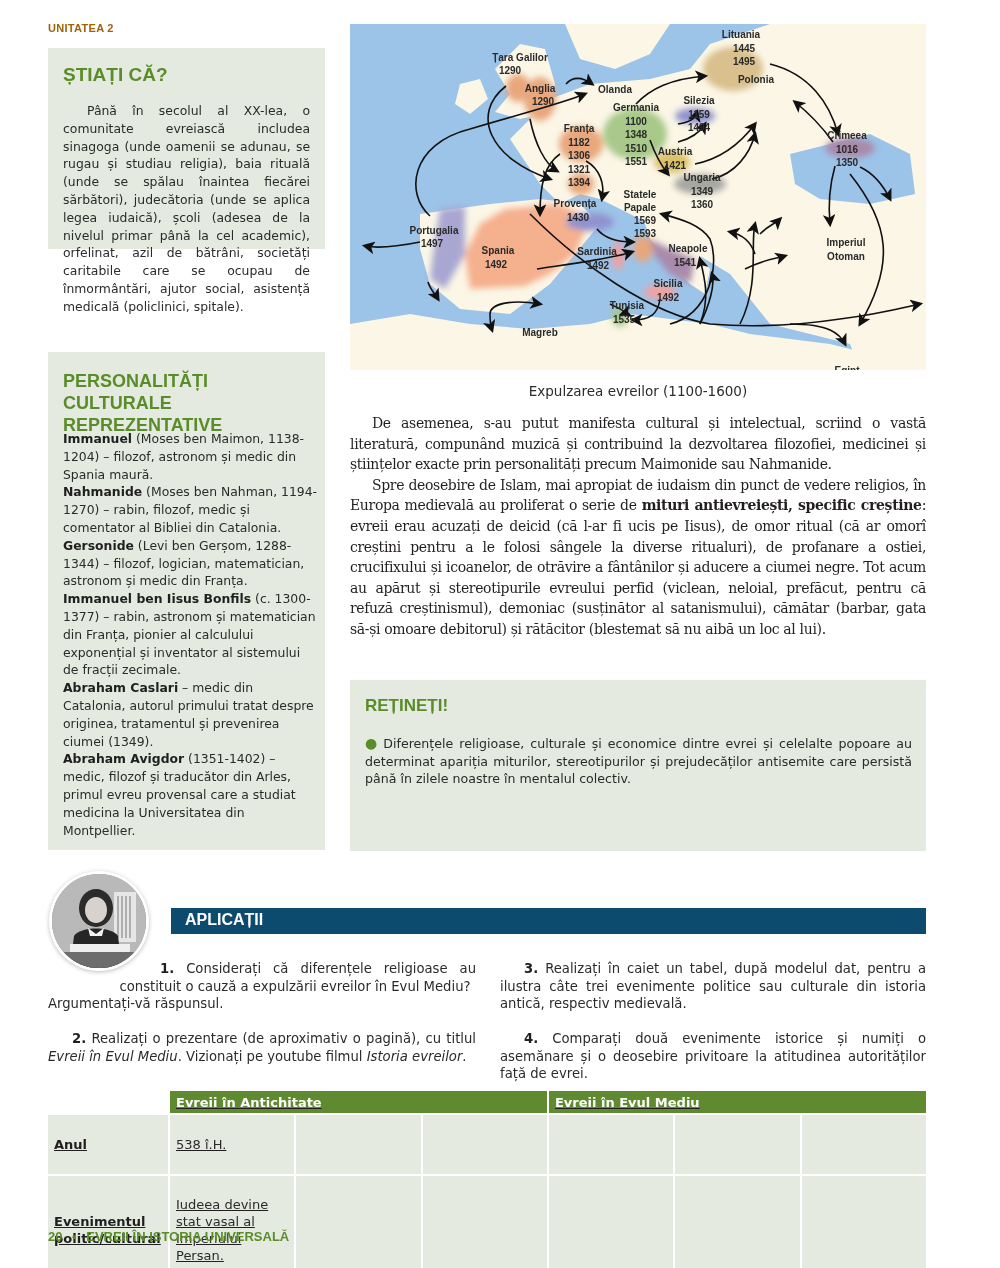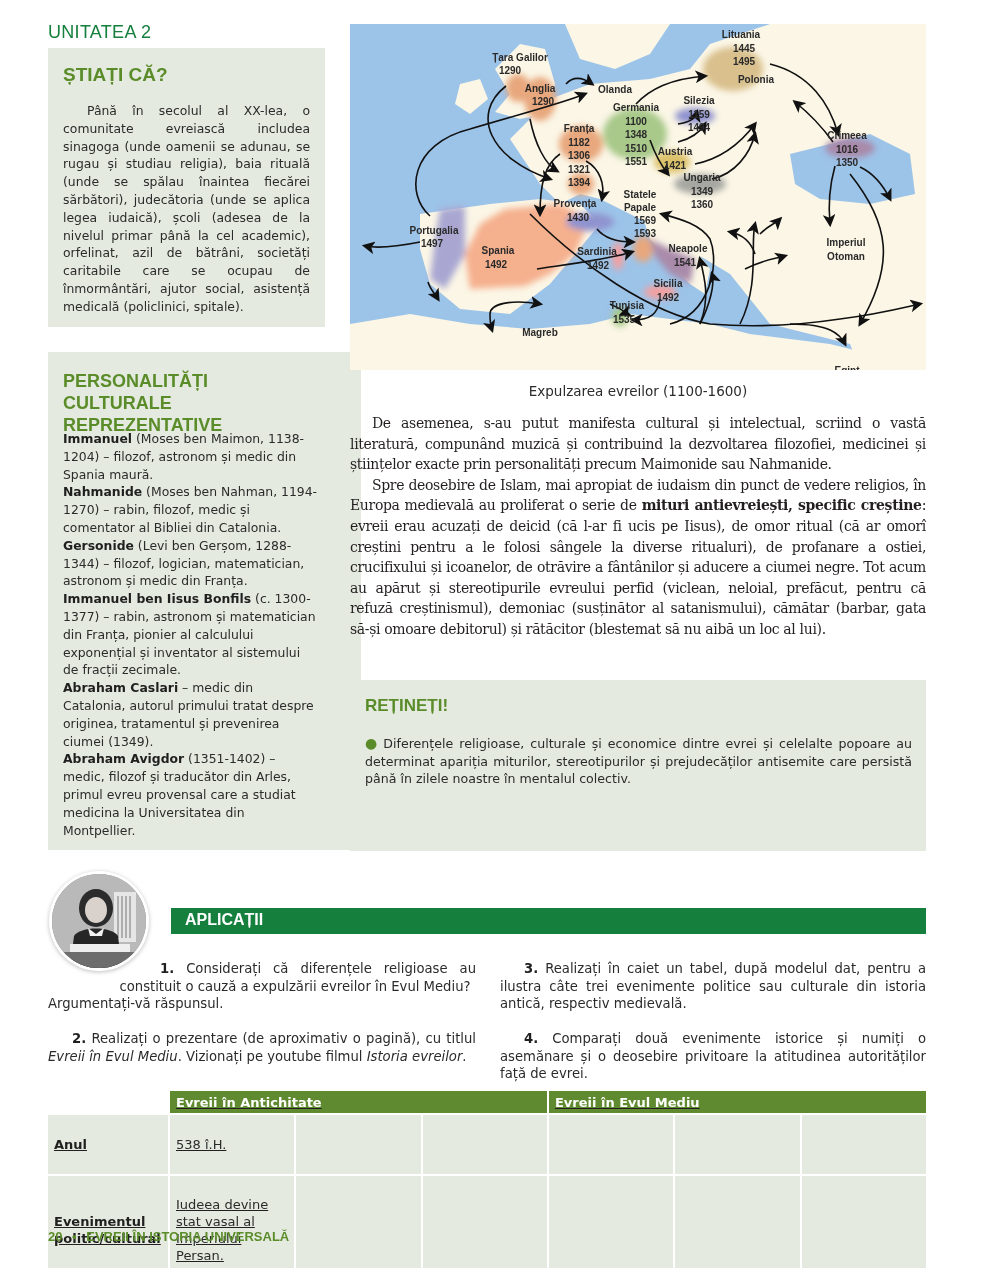--- a/index.html
+++ b/index.html
@@ -1,39 +1,39 @@
 <!DOCTYPE html>
 <html><head>
 <meta charset="utf-8">
 <style>
   html, body { margin: 0; padding: 0; background: #ffffff; }
   body { width: 1000px; height: 1268px; position: relative; overflow: hidden; font-family: "DejaVu Sans", sans-serif; color: #231f20; }
   .abs { position: absolute; }
-  .unit-label { left: 48px; top: 22px; font-family: "Liberation Sans", sans-serif; font-weight: normal; font-size: 18px; color: #15803d; letter-spacing: 0.3px; }
+  .unit-label { left: 48px; top: 22px; font-family: "Liberation Sans", sans-serif; font-weight: bold; font-size: 11px; color: #a16207; letter-spacing: 0.3px; }
   .box { background: #e4eadf; }
   .box-title { font-family: "Liberation Sans", sans-serif; font-weight: bold; color: #5b8c2a; }
-  #stiati { left: 48px; top: 48px; width: 277px; height: 279px; }
+  #stiati { left: 48px; top: 48px; width: 277px; height: 201px; }
   #stiati .box-title { position: absolute; left: 15px; top: 16px; font-size: 19px; }
   #stiati .txt { position: absolute; left: 15px; top: 54px; width: 247px; font-size: 12.4px; line-height: 17.8px; text-align: justify; text-indent: 24px; color: #2b2b2b; }
-  #pers { left: 48px; top: 352px; width: 277px; height: 498px; padding-left: 36px; }
+  #pers { left: 48px; top: 352px; width: 277px; height: 498px; }
   #pers .box-title { position: absolute; left: 15px; top: 18px; font-size: 18px; line-height: 22px; width: 250px; }
   #pers .list { position: absolute; left: 15px; top: 78px; width: 255px; font-size: 12.4px; line-height: 17.8px; color: #2b2b2b; }
   #pers .list b { color: #1f1f1f; }
   #map { left: 350px; top: 24px; width: 576px; height: 346px; background: #9cc3e8; overflow: hidden; }
   #map svg { display: block; }
   .map-caption { left: 350px; top: 383px; width: 576px; text-align: center; font-size: 13.5px; color: #2b2b2b; }
   #body-text { left: 350px; top: 413px; width: 576px; font-family: "DejaVu Serif", serif; font-size: 14px; line-height: 20.6px; text-align: justify; color: #231f20; letter-spacing: -0.35px; }
   #body-text p { margin: 0; text-indent: 22px; }
   #retineti { left: 350px; top: 680px; width: 576px; height: 171px; }
   #retineti .box-title { position: absolute; left: 15px; top: 16px; font-size: 17px; }
   #retineti .items { position: absolute; left: 15px; top: 55px; width: 547px; font-size: 12.6px; line-height: 17.6px; text-align: justify; color: #2b2b2b; }
   #retineti .items div { margin: 0; }
   .bullet { color: #5b8c2a; font-size: 14px; margin-right: 4px; }
   #photo { left: 52px; top: 874px; width: 94px; height: 94px; border-radius: 50%; background: radial-gradient(circle at 50% 40%, #c7c7c7 0%, #8f8f8f 55%, #5a5a5a 100%); box-shadow: 0 0 0 3px #ffffff, 0 1px 4px 3px rgba(0,0,0,0.25); overflow: hidden; }
-  #aplicatii-bar { left: 171px; top: 908px; width: 755px; height: 26px; background: #15803d; }
+  #aplicatii-bar { left: 171px; top: 908px; width: 755px; height: 26px; background: #0c4a6e; }
   #aplicatii-bar span { position: absolute; left: 14px; top: 3px; font-family: "Liberation Sans", sans-serif; font-weight: bold; color: #ffffff; font-size: 16px; }
   .task { font-size: 13.2px; line-height: 17.6px; color: #2b2b2b; text-align: justify; }
   .task b { color: #1f1f1f; }
   #task1 { left: 48px; top: 960px; width: 428px; }
   #task1 .l1 { padding-left: 112px; text-align: justify; text-align-last: justify; }
   #task1 .l2 { padding-left: 66px; text-align: center; }
   #task2 { left: 48px; top: 1030px; width: 428px; text-indent: 24px; }
   #task3 { left: 500px; top: 960px; width: 426px; text-indent: 24px; }
   #task4 { left: 500px; top: 1030px; width: 426px; text-indent: 24px; }
   #tbl { left: 48px; top: 1089px; width: 878px; text-decoration: underline; }

